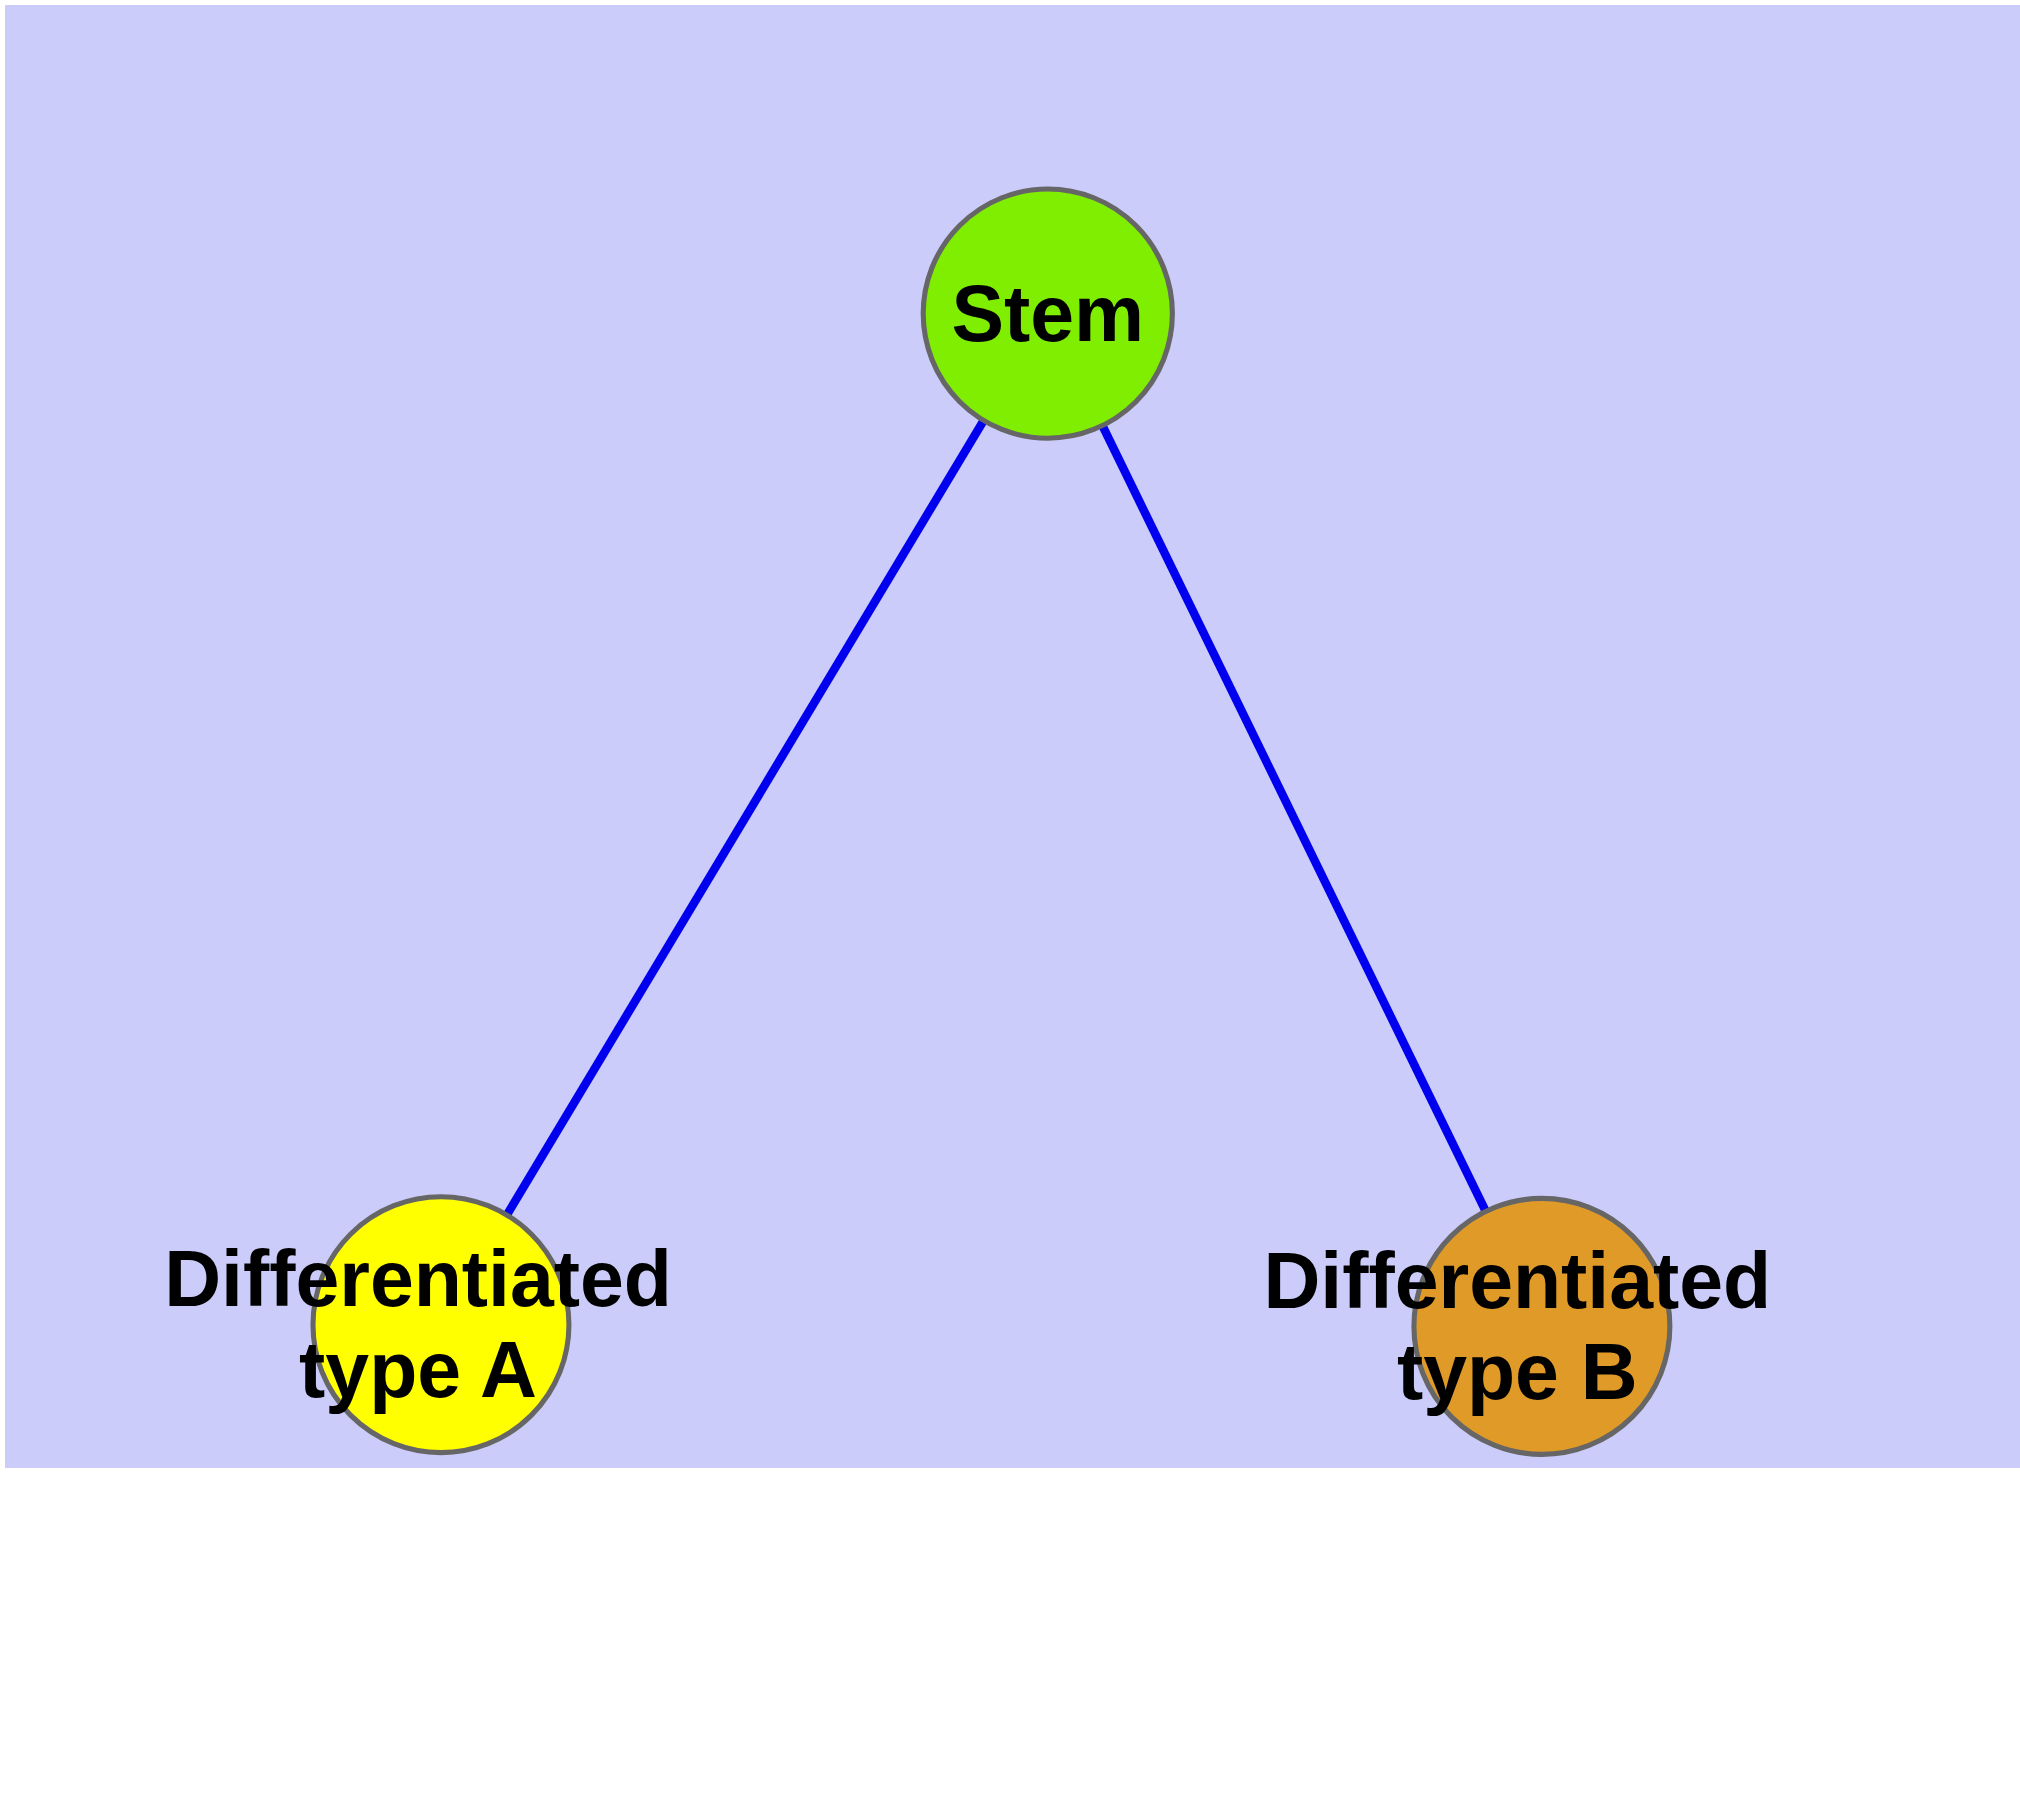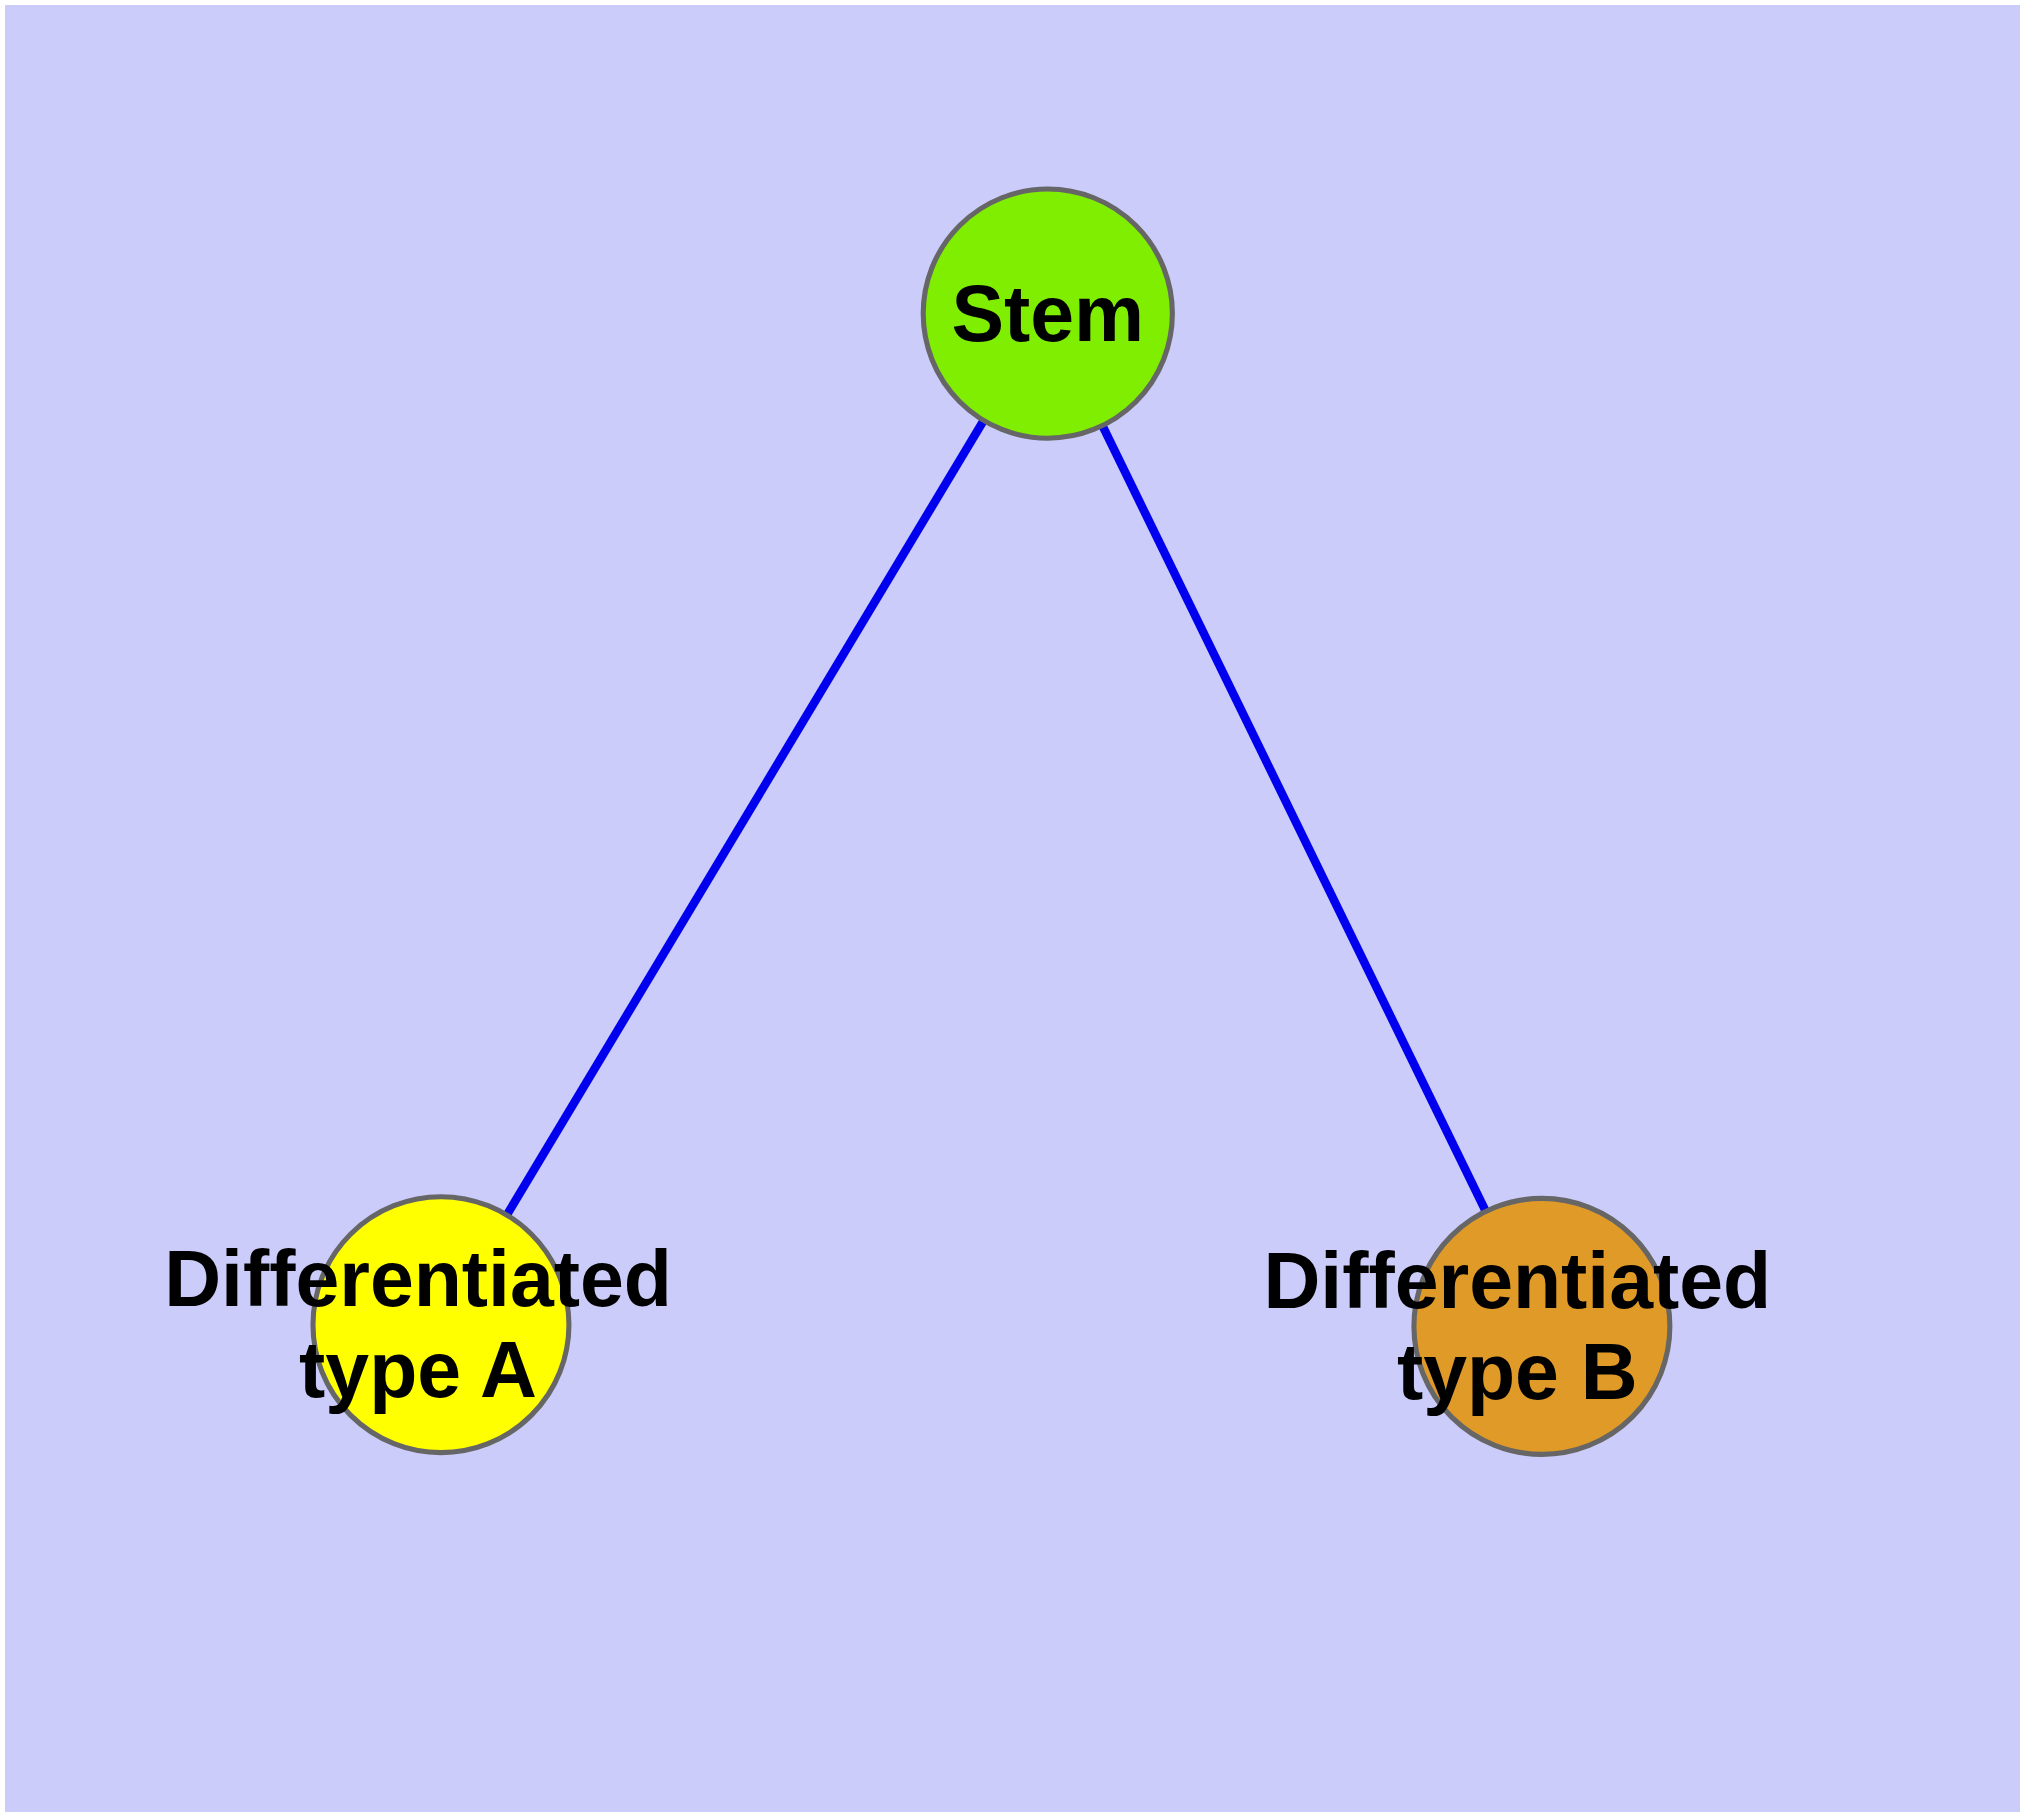--- a/index.html
+++ b/index.html
@@ -3,21 +3,21 @@
 <meta charset="utf-8">
 <style>
   html, body {
     margin: 0;
     padding: 0;
     background: #ffffff;
   }
   #canvas {
     position: relative;
     width: 2021px;
-    height: 1812px;
+    height: 1468px;
     background: #ffffff;
     overflow: hidden;
     font-family: "Liberation Sans", sans-serif;
   }
   #plot-area {
     position: absolute;
     left: 5.1px;
     top: 5.1px;
     width: 2015px;
     height: 1807px;

